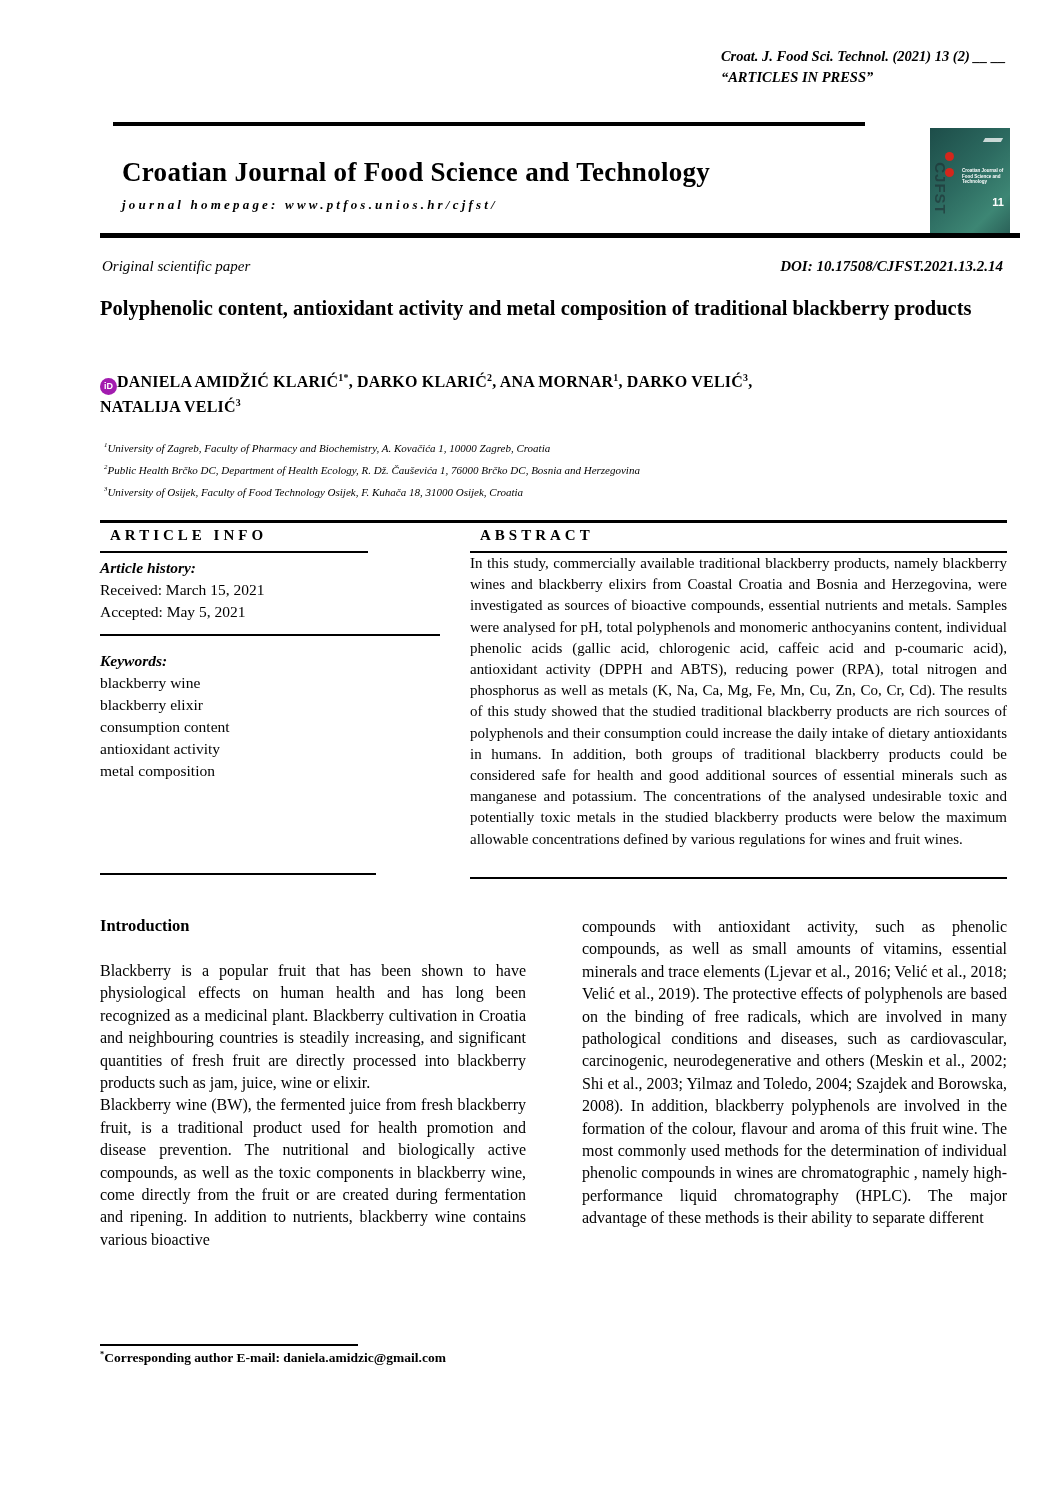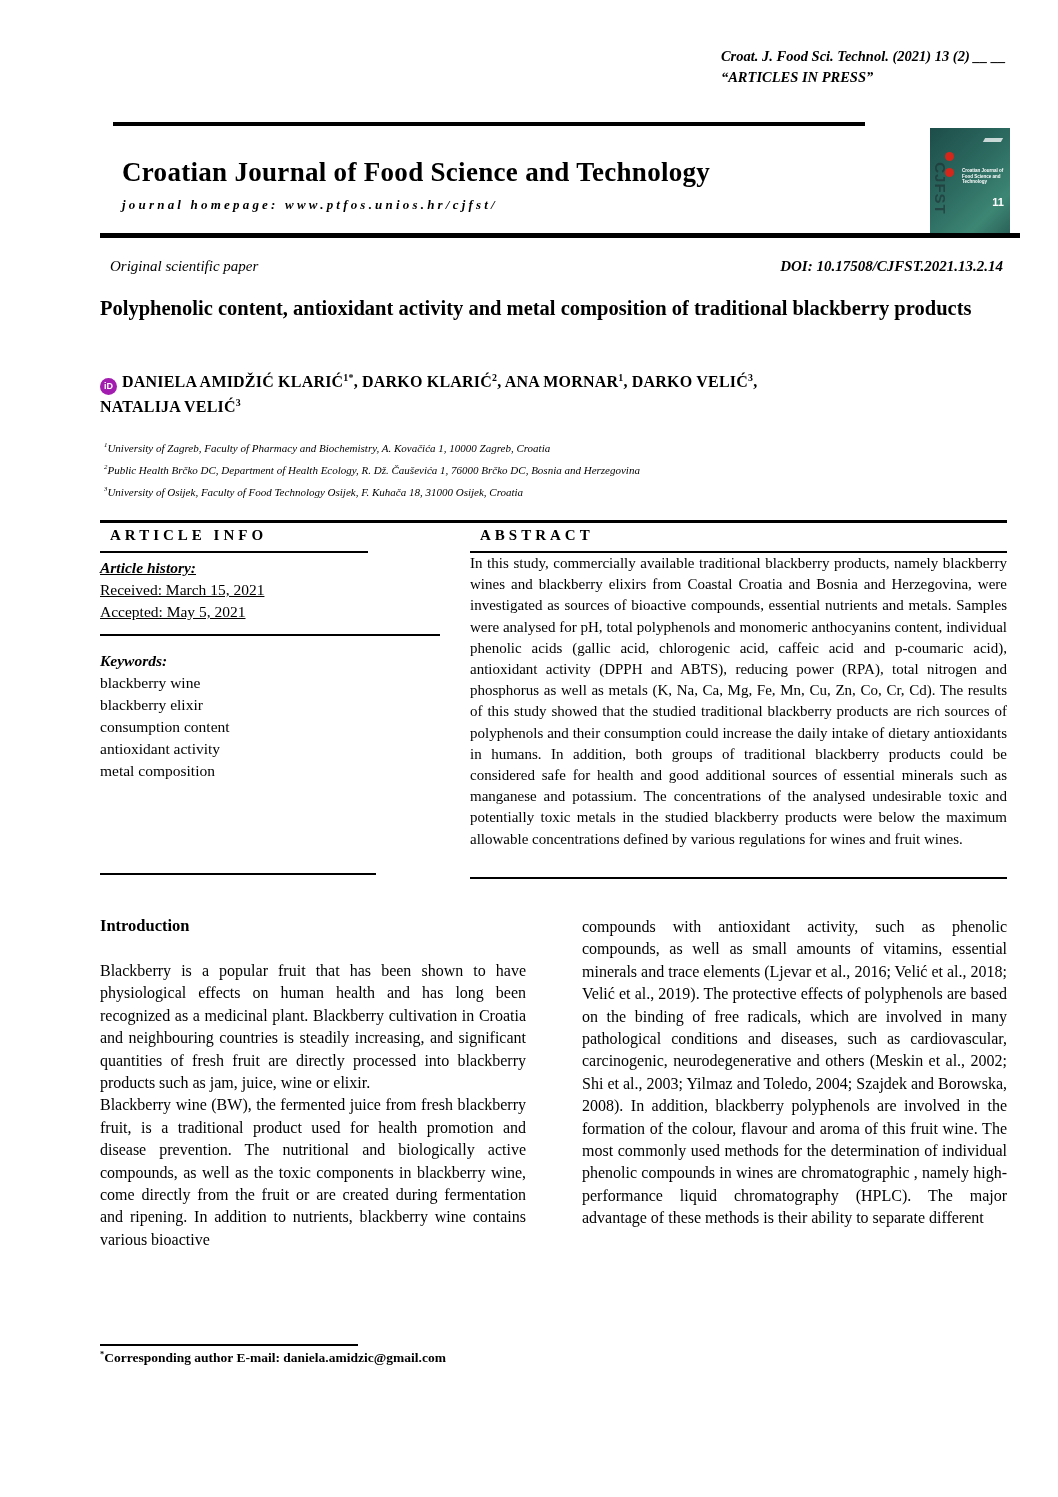--- a/index.html
+++ b/index.html
@@ -45,41 +45,41 @@
                     font-size: 15px; color: rgba(30,40,45,0.55); letter-spacing: 1px; }
   .cover .cover-title { position: absolute; left: 32px; top: 40px; width: 44px;
                         font-family: "Liberation Sans", sans-serif; font-size: 4.5px;
                         line-height: 5.5px; color: #ffffff; font-weight: bold; }
   .cover .issue { position: absolute; right: 6px; bottom: 26px; color: #fff;
                   font-family: "Liberation Sans", sans-serif; font-weight: bold; font-size: 11px; }
   .cover .gleam { position: absolute; right: 8px; top: 10px; width: 18px; height: 4px;
                   background: rgba(255,255,255,0.75); transform: skewX(-30deg); }
 
   
-  .article-type { top: 258px; left: 110px; font-size: 15px; font-style: italic; }
+  .article-type { top: 258px; left: 102px; font-size: 15px; font-style: italic; }
   .doi { top: 258px; right: 55px; font-size: 15px; font-style: italic; font-weight: 600; }
 
   
   .paper-title { top: 294px; left: 100px; width: 907px; font-size: 20.5px; font-weight: bold;
                  line-height: 28px; text-align: justify; }
   .authors { top: 370px; left: 100px; width: 907px; font-size: 16px; font-weight: bold;
              line-height: 24px; letter-spacing: 0.2px; }
   .authors sup, .affil sup, .footnote sup { font-size: 0.62em; vertical-align: super; line-height: 0; }
   .orcid {
     display: inline-block; width: 17px; height: 17px; border-radius: 50%;
     background: #a21caf; color: #fff; font-family: "Liberation Sans", sans-serif;
     font-size: 9px; font-weight: bold; text-align: center; line-height: 17px;
-    vertical-align: -2px; margin-right: 5px; letter-spacing: 0;
+    vertical-align: -2px; letter-spacing: 0;
   }
   .affils { top: 437px; left: 104px; width: 903px; font-size: 11px; font-style: italic; line-height: 22px; }
 
   
   .info-panel { top: 527px; left: 100px; width: 360px; font-size: 15.5px; }
   .info-heading, .abs-heading { font-size: 15px; font-weight: 600; letter-spacing: 4px; padding-left: 10px; }
-  .info-history { margin-top: 13px; line-height: 22px; text-decoration: underline; }
+  .info-history { margin-top: 13px; line-height: 22px; }
   .label-italic { font-style: italic; font-weight: 600; }
   .keywords { margin-top: 27px; line-height: 22px; }
   .abs-panel { top: 527px; left: 470px; width: 537px; }
   .abs-text { margin-top: 9px; font-size: 15px; line-height: 21.2px; text-align: justify; }
 
   
   .intro-left  { top: 916px; left: 100px; width: 426px; }
   .intro-right { top: 916px; left: 582px; width: 425px; }
   .intro-heading { font-weight: bold; font-size: 16.5px; margin-bottom: 24px; }
   .body-text { font-size: 16px; line-height: 22.4px; text-align: justify; }

